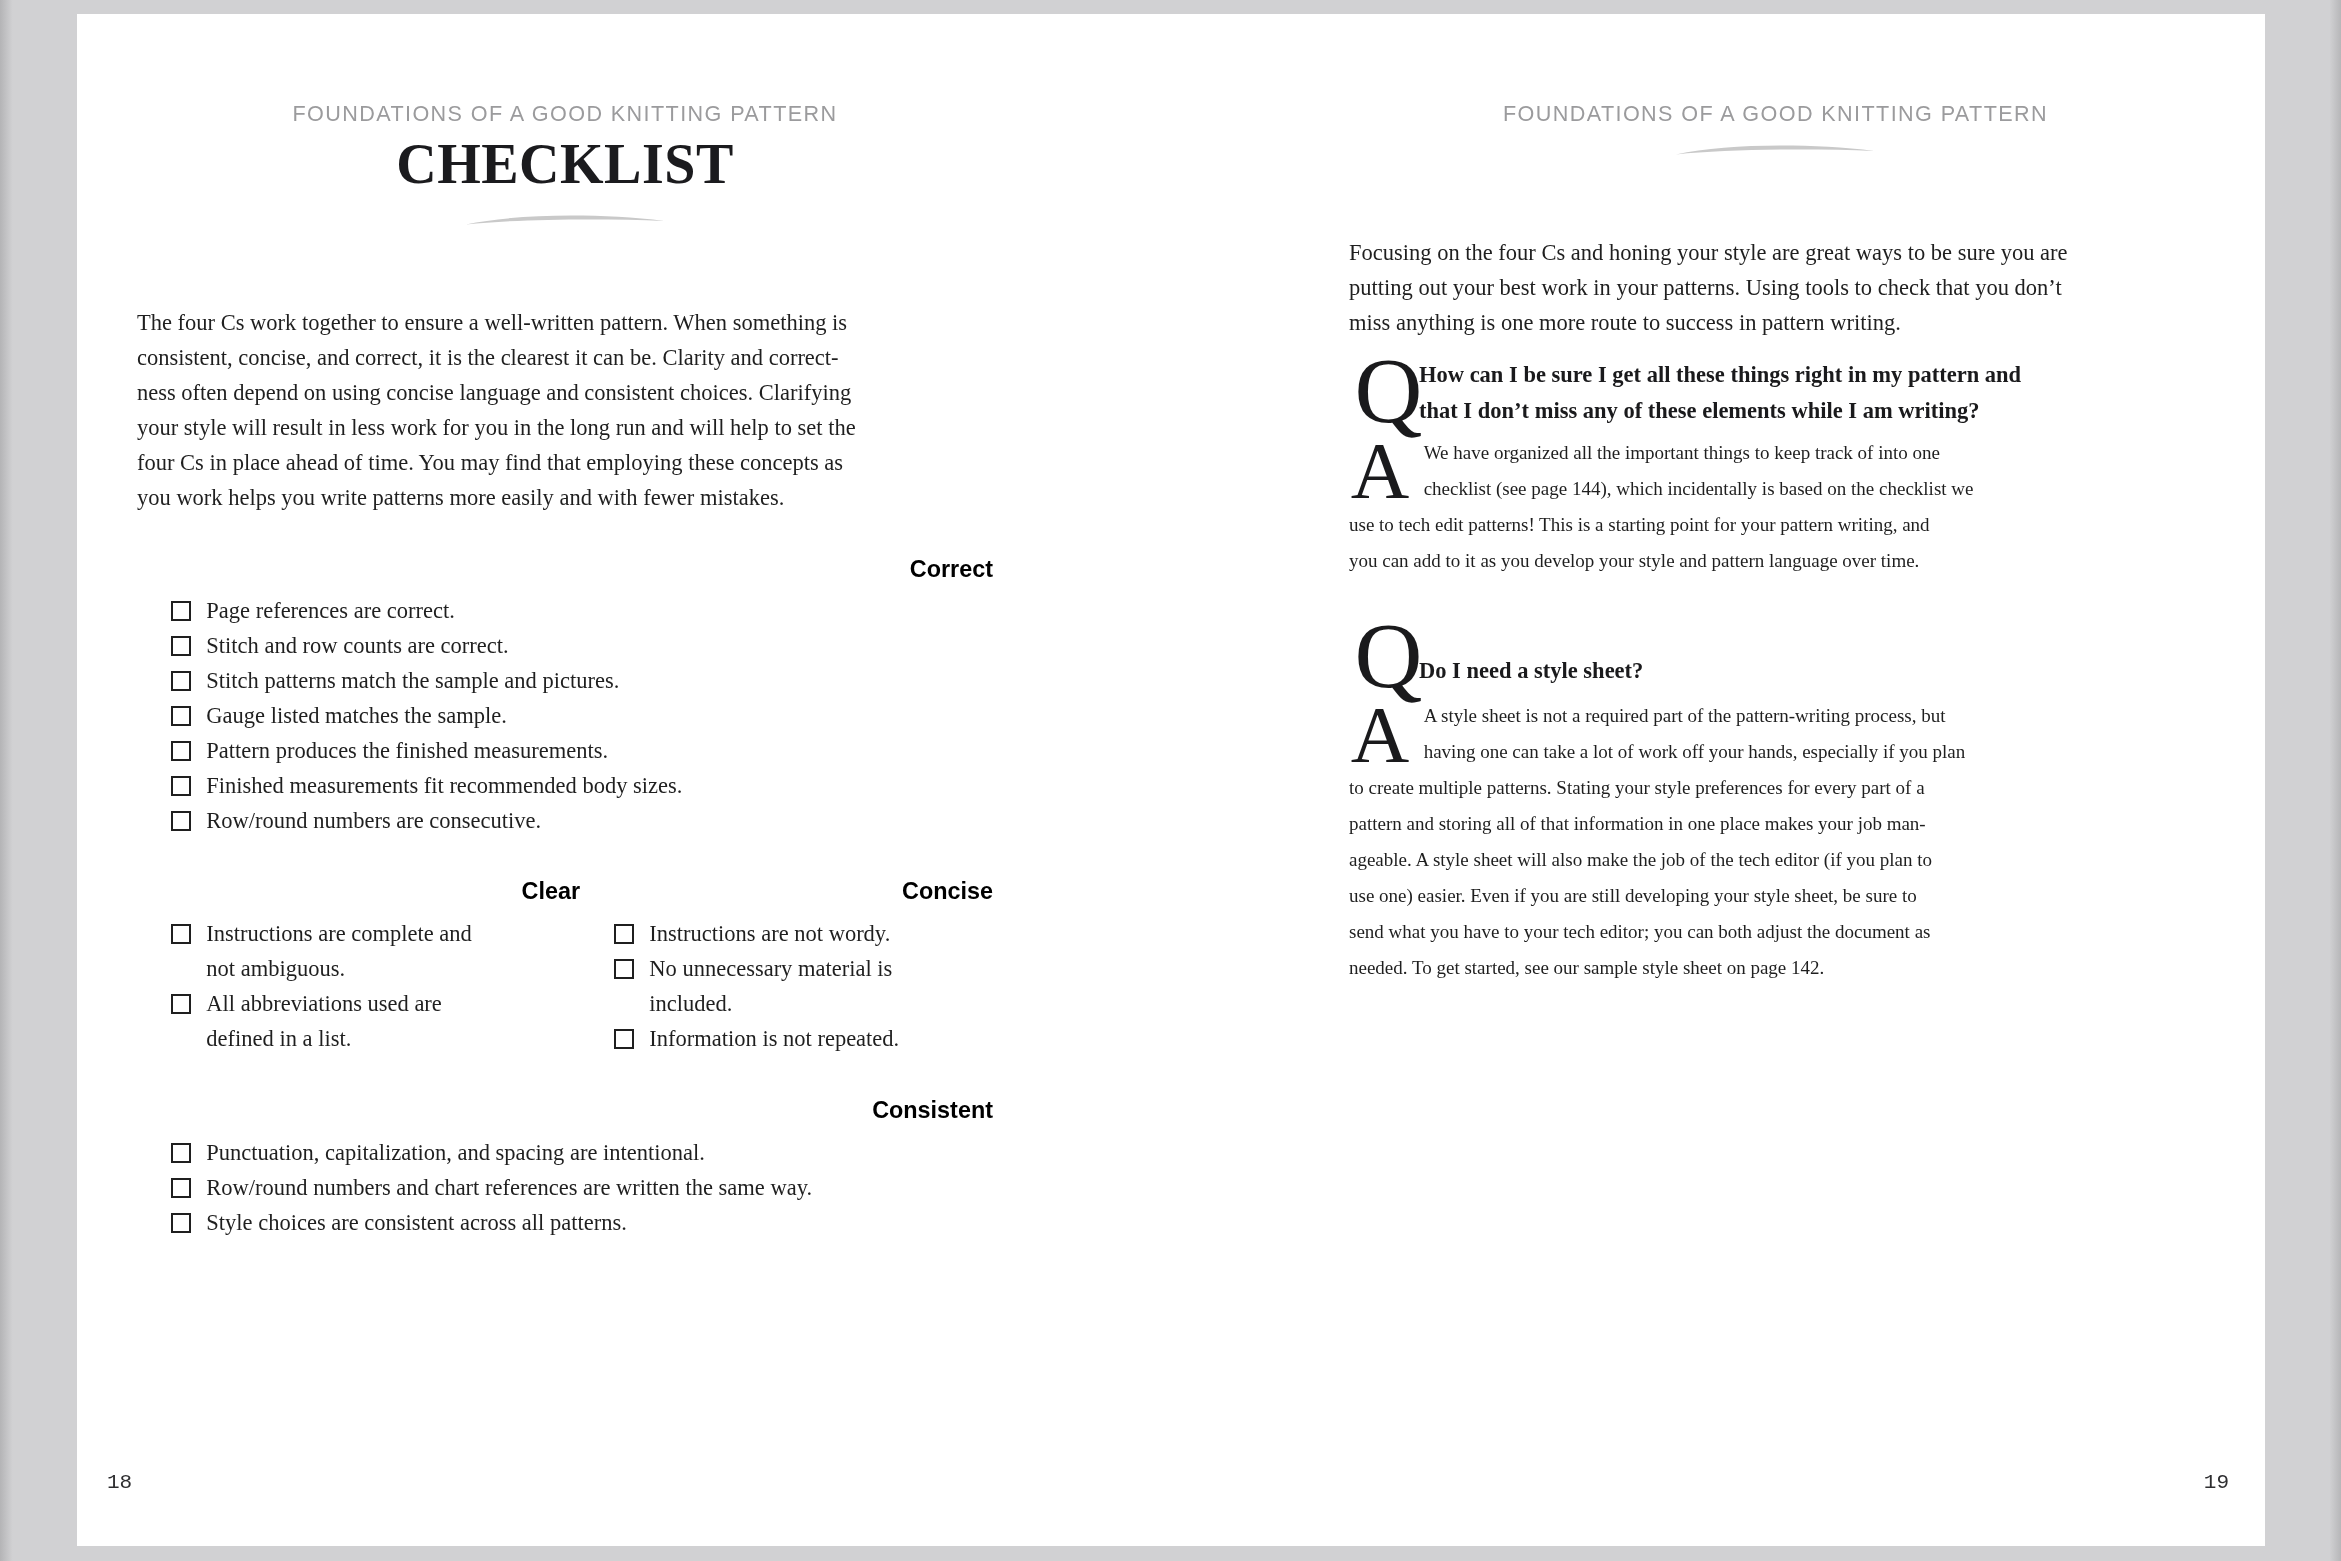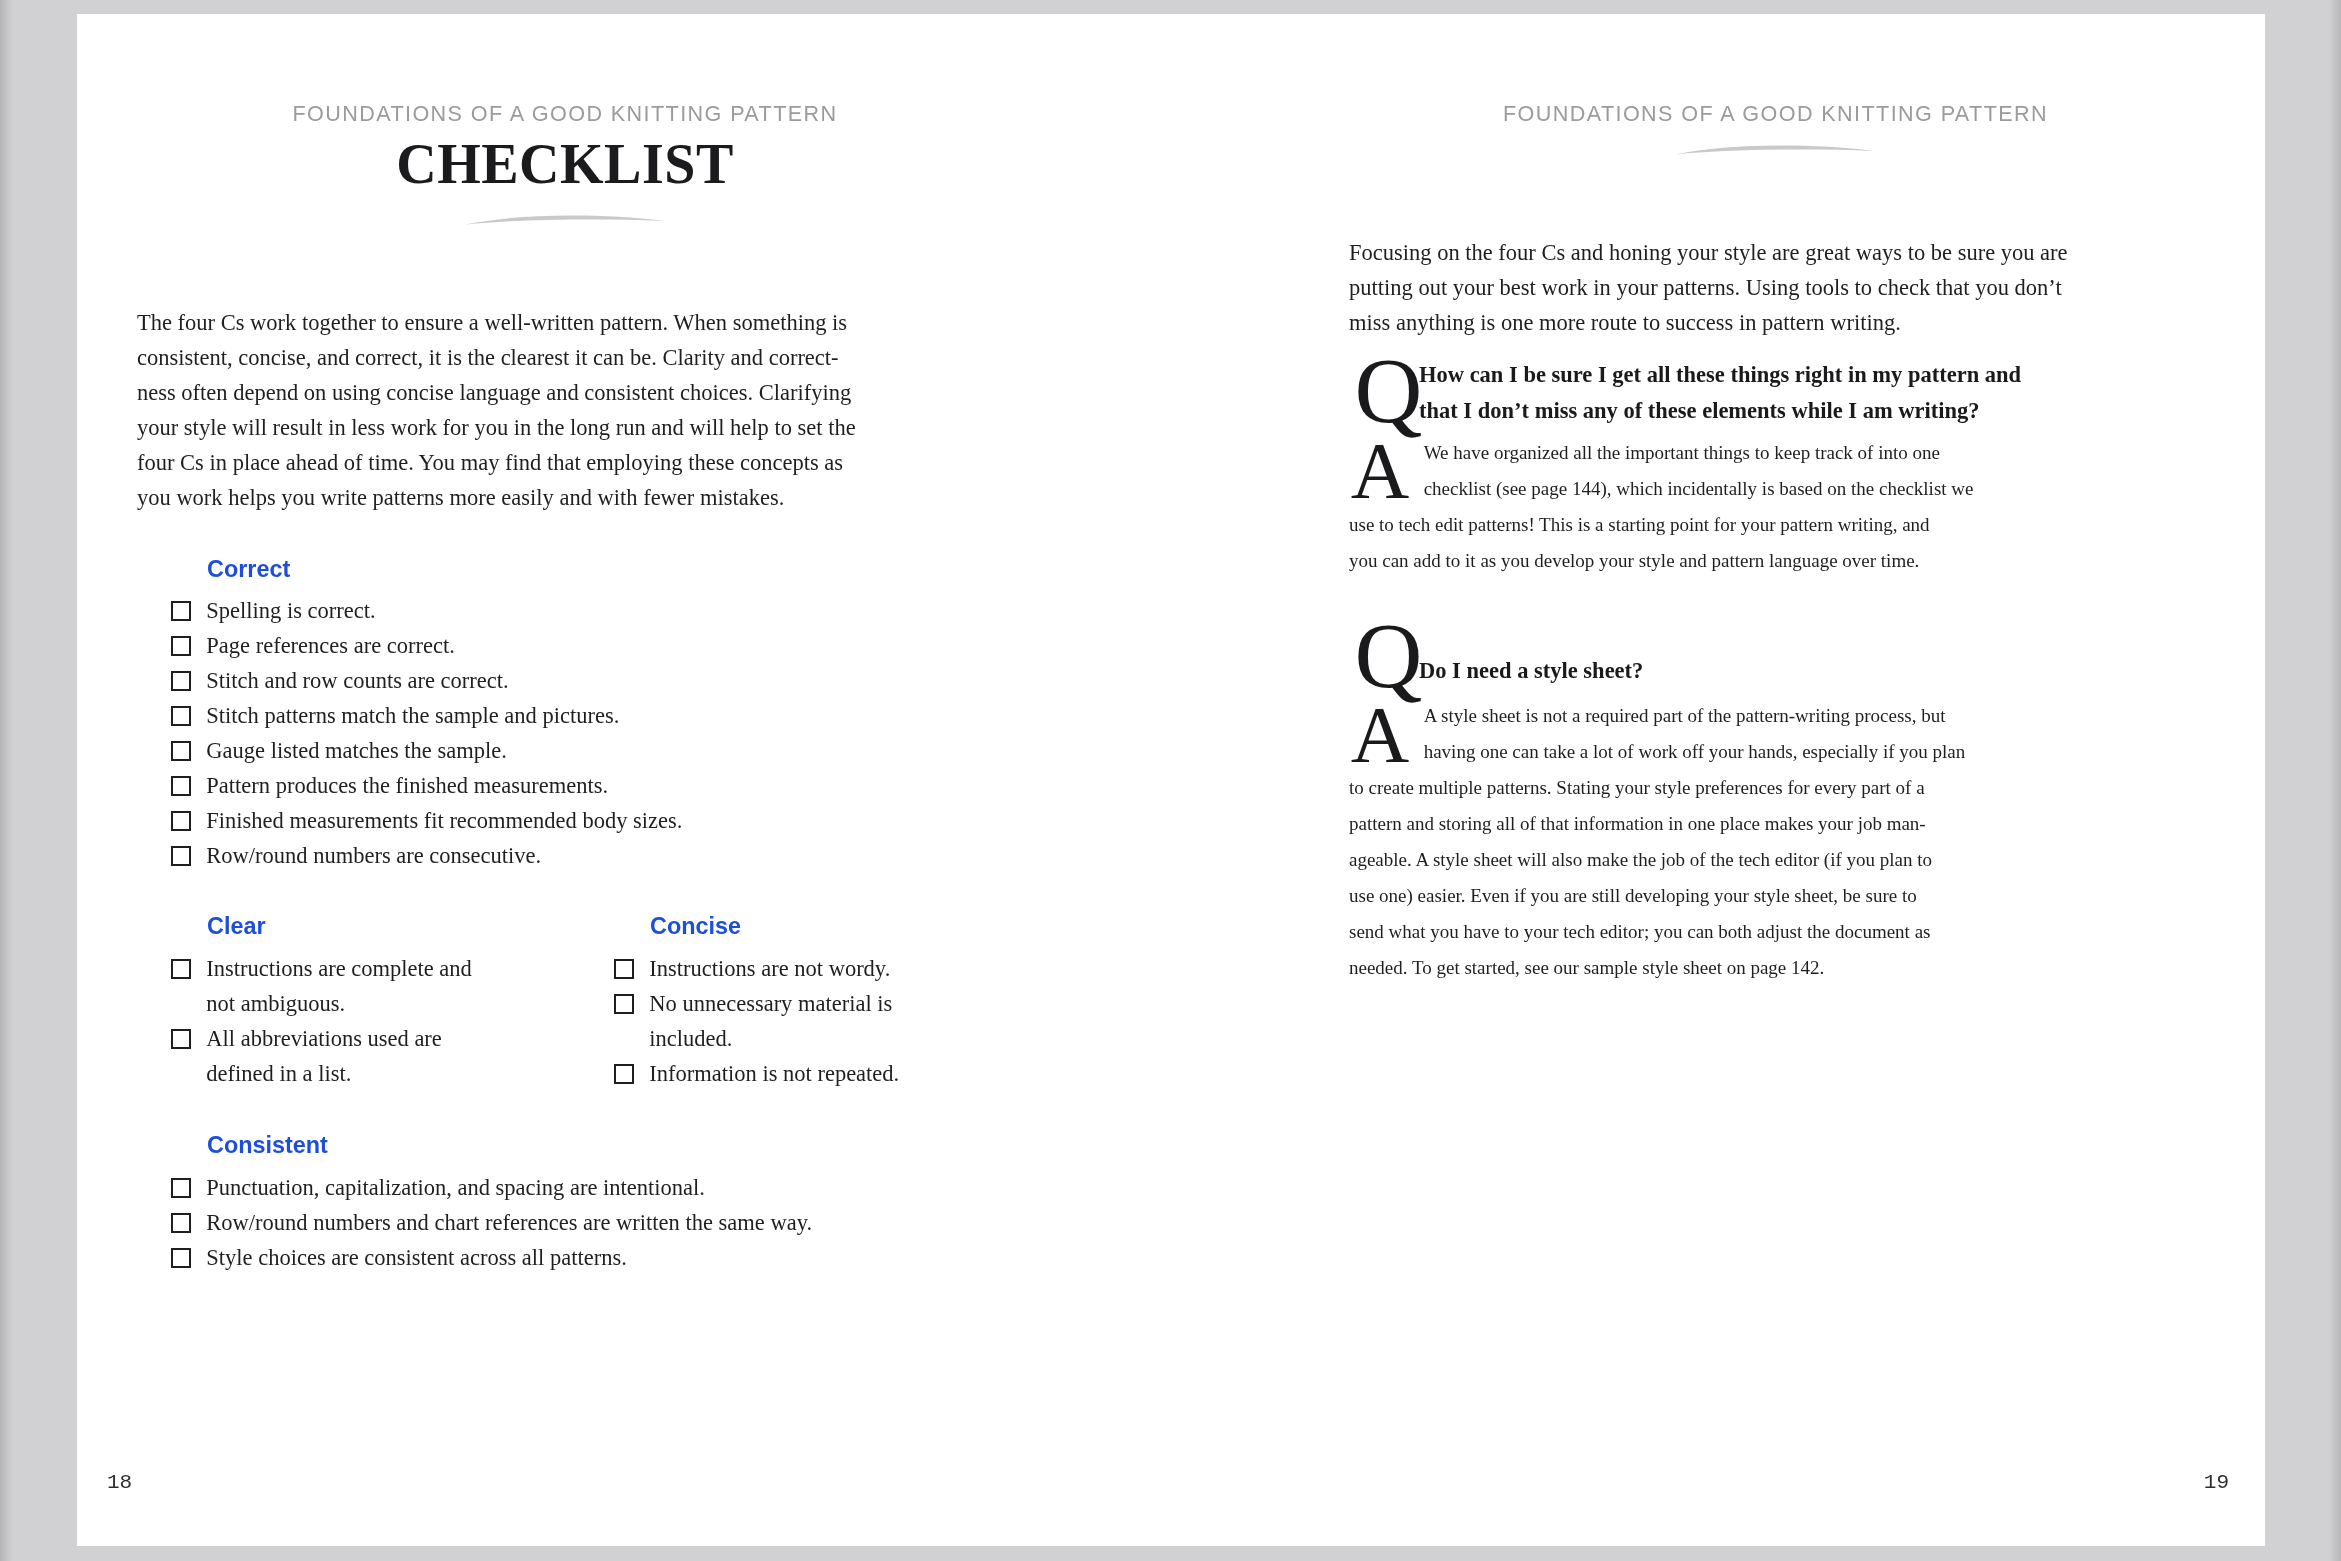--- a/index.html
+++ b/index.html
@@ -31,22 +31,23 @@
   .swoosh { margin-top:16px; height:16px; }
   .swoosh svg { display:inline-block; }
 
   .bodytext { color:#1f1f1f; font-size:22.5px; line-height:35px; white-space:pre-line; }
   .intro { margin-top:77px; }
 
   
   .section { margin-top:41px; }
   .section-heading {
     font-family:"Liberation Sans","DejaVu Sans",sans-serif;
-    font-weight:700; font-size:23.4px; line-height:27px; color:#1d4ed8;
+    font-weight:700; font-size:23.4px; line-height:27px; color:#000000;
     margin-left:70px;
+    text-align:right;
   }
   .items { margin-top:10.8px; }
   .check-item { display:flex; margin-left:34px; align-items:flex-start; }
   .checkbox {
     width:20px; height:20px; border:2.3px solid #1f1f1f; box-sizing:border-box;
     margin-top:8px; margin-right:15.3px; flex-shrink:0; background:#fff;
   }
   .item-text { font-size:22.5px; line-height:35px; color:#1f1f1f; white-space:pre-line; }
   .two-col { display:flex; margin-top:40px; }
   .col-a { width:443px; flex-shrink:0; }
@@ -100,24 +101,20 @@
       <div class="bodytext intro">The four Cs work together to ensure a well-written pattern. When something is
 consistent, concise, and correct, it is the clearest it can be. Clarity and correct-
 ness often depend on using concise language and consistent choices. Clarifying
 your style will result in less work for you in the long run and will help to set the
 four Cs in place ahead of time. You may find that employing these concepts as
 you work helps you write patterns more easily and with fewer mistakes.</div>
 
       <div class="section">
         <div class="section-heading">Correct</div>
         <div class="items">
-          <div class="check-item">
-            <span class="checkbox"></span>
-            <span class="item-text">Spelling is correct.</span>
-          </div>
           <div class="check-item">
             <span class="checkbox"></span>
             <span class="item-text">Page references are correct.</span>
           </div>
           <div class="check-item">
             <span class="checkbox"></span>
             <span class="item-text">Stitch and row counts are correct.</span>
           </div>
           <div class="check-item">
             <span class="checkbox"></span>

